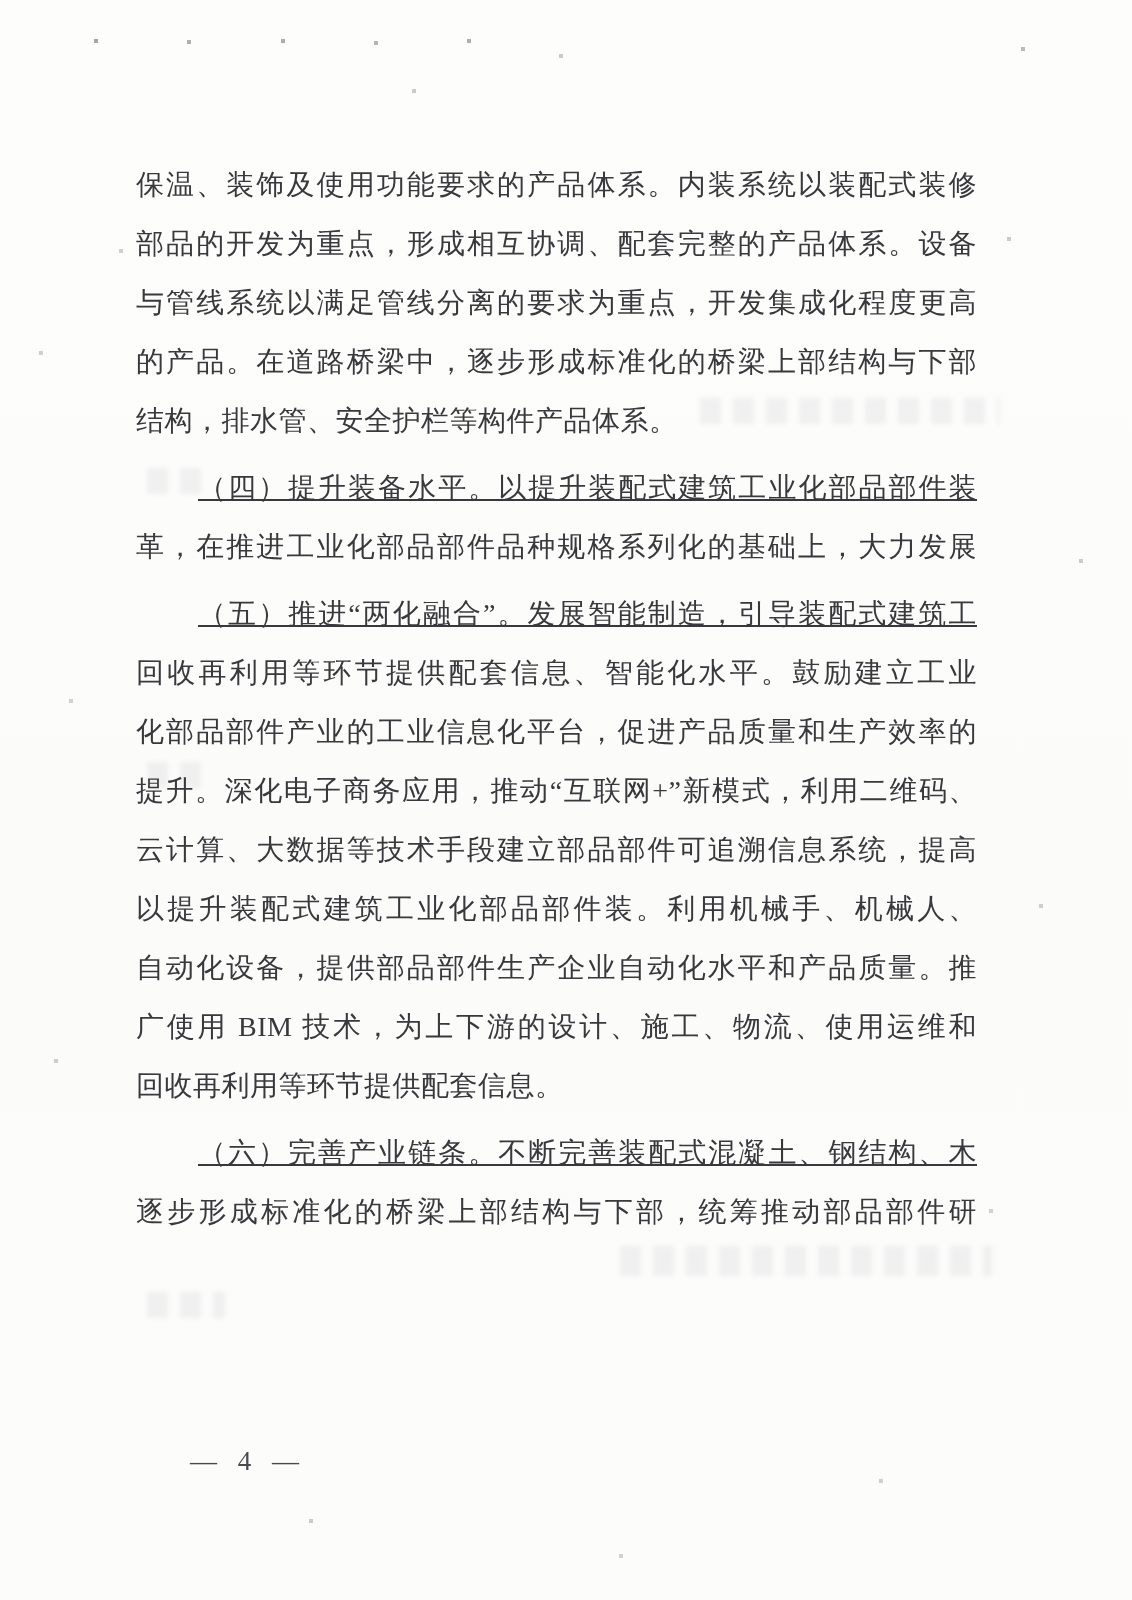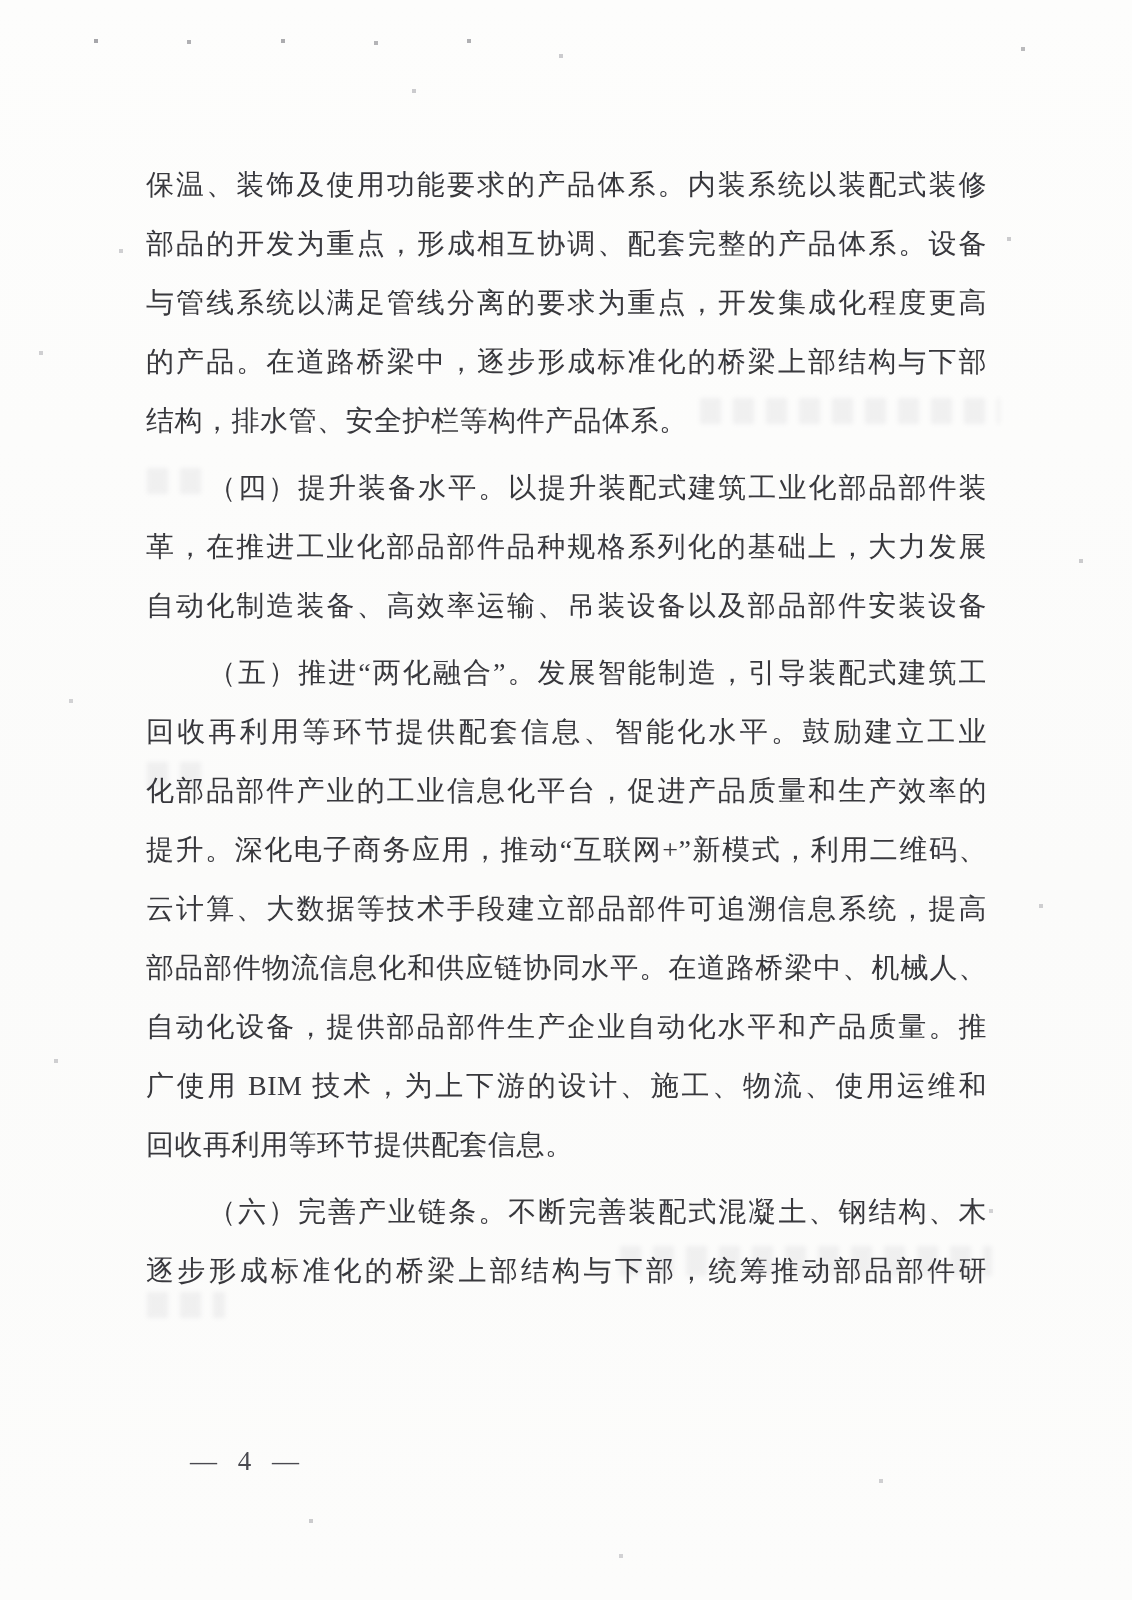--- a/index.html
+++ b/index.html
@@ -12,40 +12,41 @@
     width: 1132px;
     height: 1600px;
     margin: 0;
     background: linear-gradient(180deg, #fdfdfc 0%, #fbfbfa 55%, #fcfcfb 100%);
     overflow: hidden;
     font-family: "Liberation Serif", "DejaVu Serif", serif;
     color: #36363b;
   }
   .body-text {
     position: absolute;
-    left: 146px;
+    left: 136px;
     top: 155px;
     width: 841px;
   }
   .para { margin: 0; }
   .para + .para { margin-top: 8px; }
   .line {
     height: 59px;
     line-height: 59px;
     font-size: 28px;
     text-align: justify;
     text-align-last: justify;
     letter-spacing: 0.5px;
     color: #38383d;
   }
   .line.para-end {
     text-align-last: left;
   }
   .para.indent .line:first-child {
     text-indent: 62px;
+    text-decoration: underline;
   }
   .page-number {
     position: absolute;
     left: 190px;
     top: 1446px;
     font-size: 27px;
     letter-spacing: 7px;
     color: #4a4a50;
   }
   
@@ -110,30 +111,29 @@
       <div class="line">保温、装饰及使用功能要求的产品体系。内装系统以装配式装修</div>
       <div class="line">部品的开发为重点，形成相互协调、配套完整的产品体系。设备</div>
       <div class="line">与管线系统以满足管线分离的要求为重点，开发集成化程度更高</div>
       <div class="line">的产品。在道路桥梁中，逐步形成标准化的桥梁上部结构与下部</div>
       <div class="line para-end">结构，排水管、安全护栏等构件产品体系。</div>
     </div>
 
     <div class="para indent">
       <div class="line">（四）提升装备水平。以提升装配式建筑工业化部品部件装</div>
       <div class="line">革，在推进工业化部品部件品种规格系列化的基础上，大力发展</div>
-      <div class="line">自动化制造装备、高效率运输、吊装设备以及部品部件安装设备</div>
     </div>
 
     <div class="para indent">
       <div class="line">（五）推进“两化融合”。发展智能制造，引导装配式建筑工</div>
       <div class="line">回收再利用等环节提供配套信息、智能化水平。鼓励建立工业</div>
       <div class="line">化部品部件产业的工业信息化平台，促进产品质量和生产效率的</div>
       <div class="line">提升。深化电子商务应用，推动“互联网+”新模式，利用二维码、</div>
       <div class="line">云计算、大数据等技术手段建立部品部件可追溯信息系统，提高</div>
-      <div class="line">部品部件物流信息化和供应链协同水平。在道路桥梁中、机械人、</div>
+      <div class="line">以提升装配式建筑工业化部品部件装。利用机械手、机械人、</div>
       <div class="line">自动化设备，提供部品部件生产企业自动化水平和产品质量。推</div>
       <div class="line">广使用 BIM 技术，为上下游的设计、施工、物流、使用运维和</div>
       <div class="line para-end">回收再利用等环节提供配套信息。</div>
     </div>
 
     <div class="para indent">
       <div class="line">（六）完善产业链条。不断完善装配式混凝土、钢结构、木</div>
       <div class="line">逐步形成标准化的桥梁上部结构与下部，统筹推动部品部件研</div>
     </div>
 

